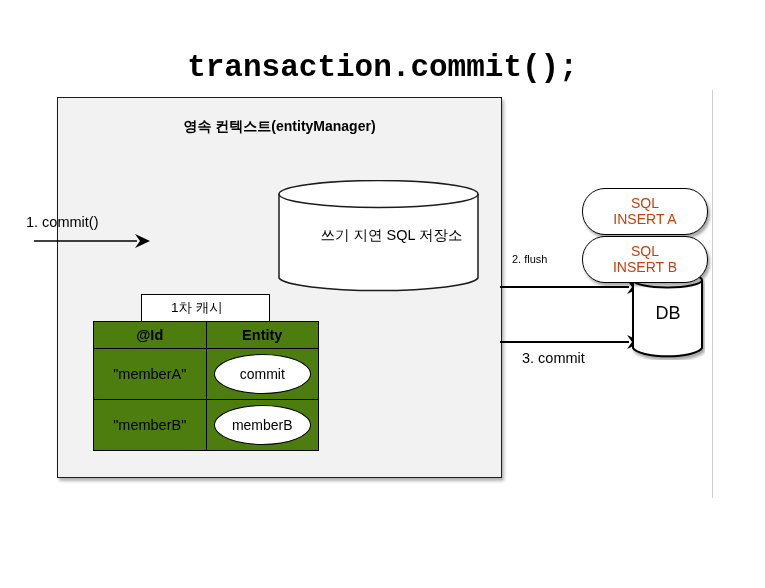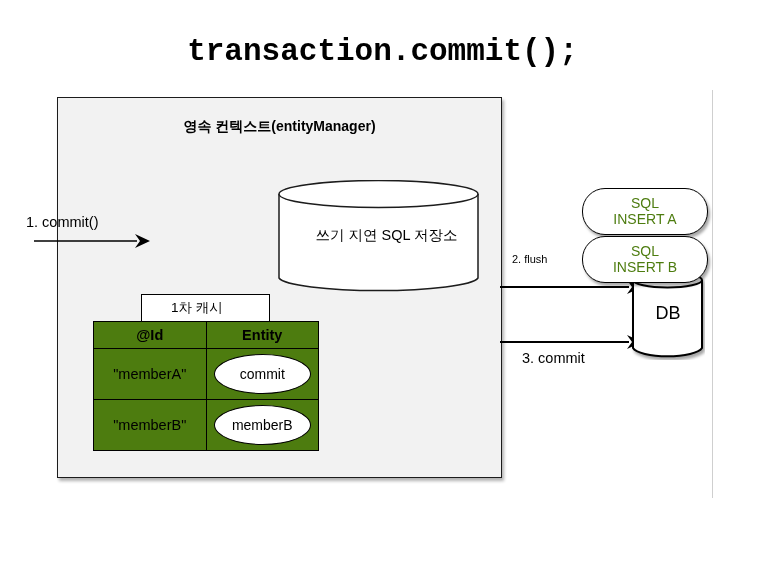--- a/index.html
+++ b/index.html
@@ -19,21 +19,21 @@
     position: absolute;
     left: 0; top: 0;
     width: 765px;
     height: 588px;
   }
 
   .abs { position: absolute; }
 
   
   #title {
-    left: 0; top: 34px;
+    left: 0; top: 50px;
     width: 765px;
     text-align: center;
     font-family: "Liberation Mono", "DejaVu Sans Mono", monospace;
     font-weight: bold;
     font-size: 31px;
     letter-spacing: 0px;
     color: #000000;
     white-space: nowrap;
   }
 
@@ -63,25 +63,24 @@
   }
 
   
   #cylinder {
     left: 278px; top: 180px;
     width: 201px; height: 112px;
   }
   #cylinder svg { display: block; }
   #cylinder-label {
     left: 278px; top: 226px;
-    width: 201px;
-    text-align: center;
-    font-size: 14.5px;
-    color: #000000;
-    padding-left: 8px;
+    width: 227px;
+    text-align: center;
+    font-size: 14.5px;
+    color: #000000;
   }
 
   
   #cache-tab {
     left: 141px; top: 294px;
     width: 129px; height: 27px;
     background: #ffffff;
     border: 1px solid #000000;
     border-bottom: none;
     box-sizing: border-box;
@@ -196,21 +195,21 @@
     border: 1.6px solid #000000;
     border-radius: 23px;
     box-shadow: 2px 3px 3px rgba(0,0,0,0.35);
     box-sizing: border-box;
     display: flex;
     flex-direction: column;
     align-items: center;
     justify-content: center;
     font-size: 14px;
     line-height: 1.12;
-    color: #4d7c0f;
+    color: #c2410c;
   }
   #sql-a { left: 582px; top: 188px; }
   #sql-b { left: 582px; top: 236px; }
 </style>
 </head>
 <body>
 
 <div id="canvas">
 
   <div class="abs" id="title">transaction.commit();</div>

